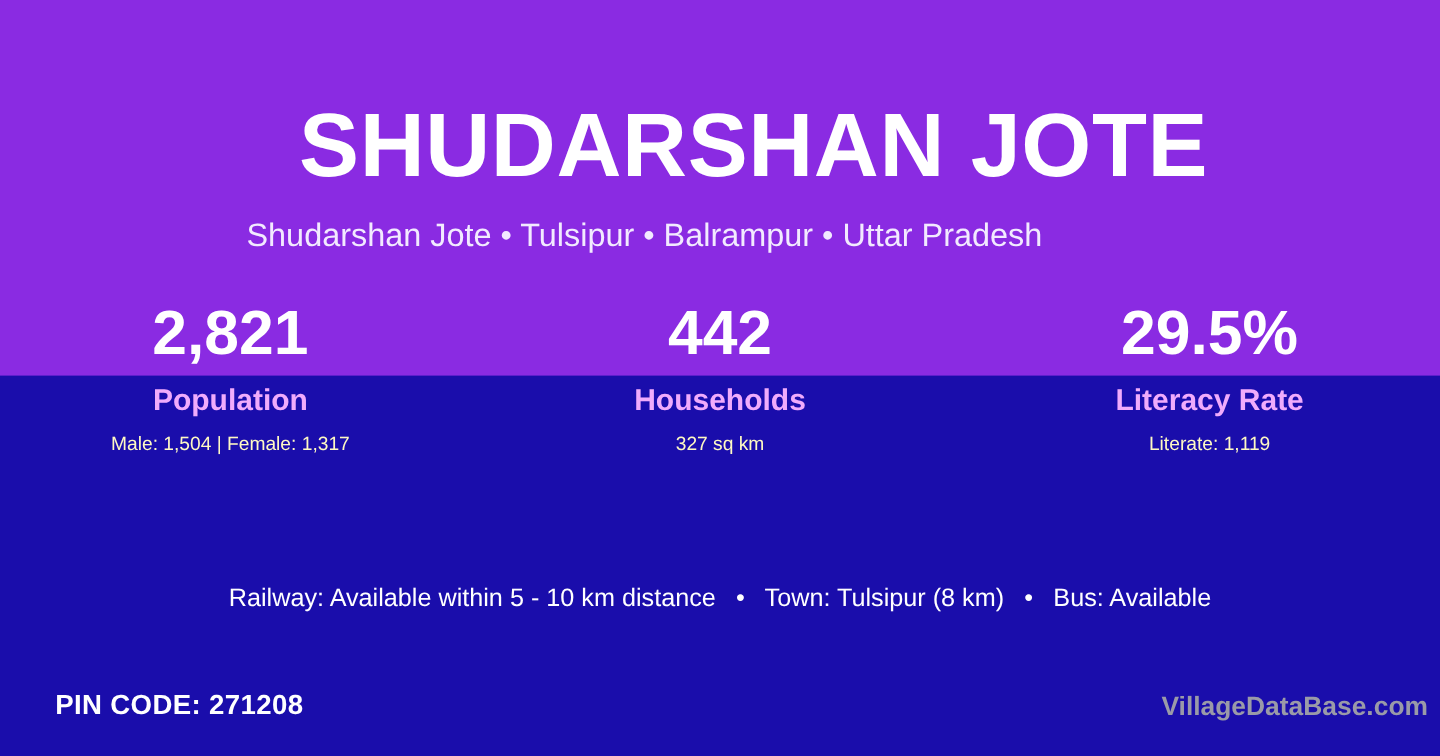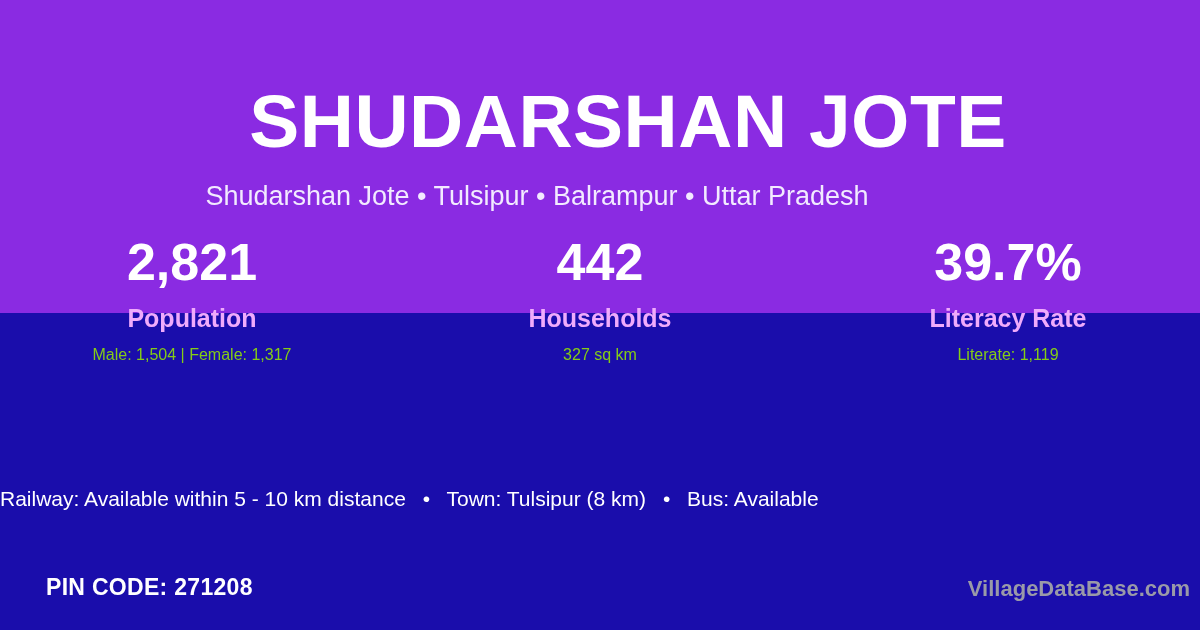--- a/index.html
+++ b/index.html
@@ -60,21 +60,21 @@
     font-size: 27px;
     font-weight: normal;
     line-height: 1.1;
     white-space: nowrap;
   }
 
   
   .stats-row {
     position: absolute;
     left: 0;
-    top: 236px;
+    top: 252px;
     width: 1200px;
     display: flex;
     flex-direction: row;
     gap: 24px;
   }
   .stat-col {
     flex: 1 1 0;
     text-align: center;
   }
   .stat-value {
@@ -87,35 +87,35 @@
   }
   .stat-label {
     color: #f0abfc;
     font-size: 25px;
     font-weight: bold;
     line-height: 1.1;
     margin-top: 13px;
     white-space: nowrap;
   }
   .stat-sub {
-    color: #84cc16;
+    color: #fef9c3;
     font-size: 16px;
     font-weight: normal;
     line-height: 1.1;
     margin-top: 13px;
     white-space: nowrap;
   }
 
   
   .facilities-row {
     position: absolute;
     left: 0;
     top: 486px;
     width: 1200px;
-    text-align: left;
+    text-align: center;
     color: #ffffff;
     font-size: 21px;
     line-height: 1.2;
     white-space: nowrap;
   }
   .facility-item { display: inline; }
   .facility-sep {
     display: inline;
     padding: 0 11px;
     color: #ffffff;
@@ -168,21 +168,21 @@
       <div class="stat-sub">Male: 1,504 | Female: 1,317</div>
     </div>
 
     <div class="stat-col">
       <div class="stat-value">442</div>
       <div class="stat-label">Households</div>
       <div class="stat-sub">327 sq km</div>
     </div>
 
     <div class="stat-col">
-      <div class="stat-value">39.7%</div>
+      <div class="stat-value">29.5%</div>
       <div class="stat-label">Literacy Rate</div>
       <div class="stat-sub">Literate: 1,119</div>
     </div>
 
   </div>
 
   <div class="facilities-row">
     <span class="facility-item">Railway: Available within 5 - 10 km distance</span>
     <span class="facility-sep">•</span>
     <span class="facility-item">Town: Tulsipur (8 km)</span>

